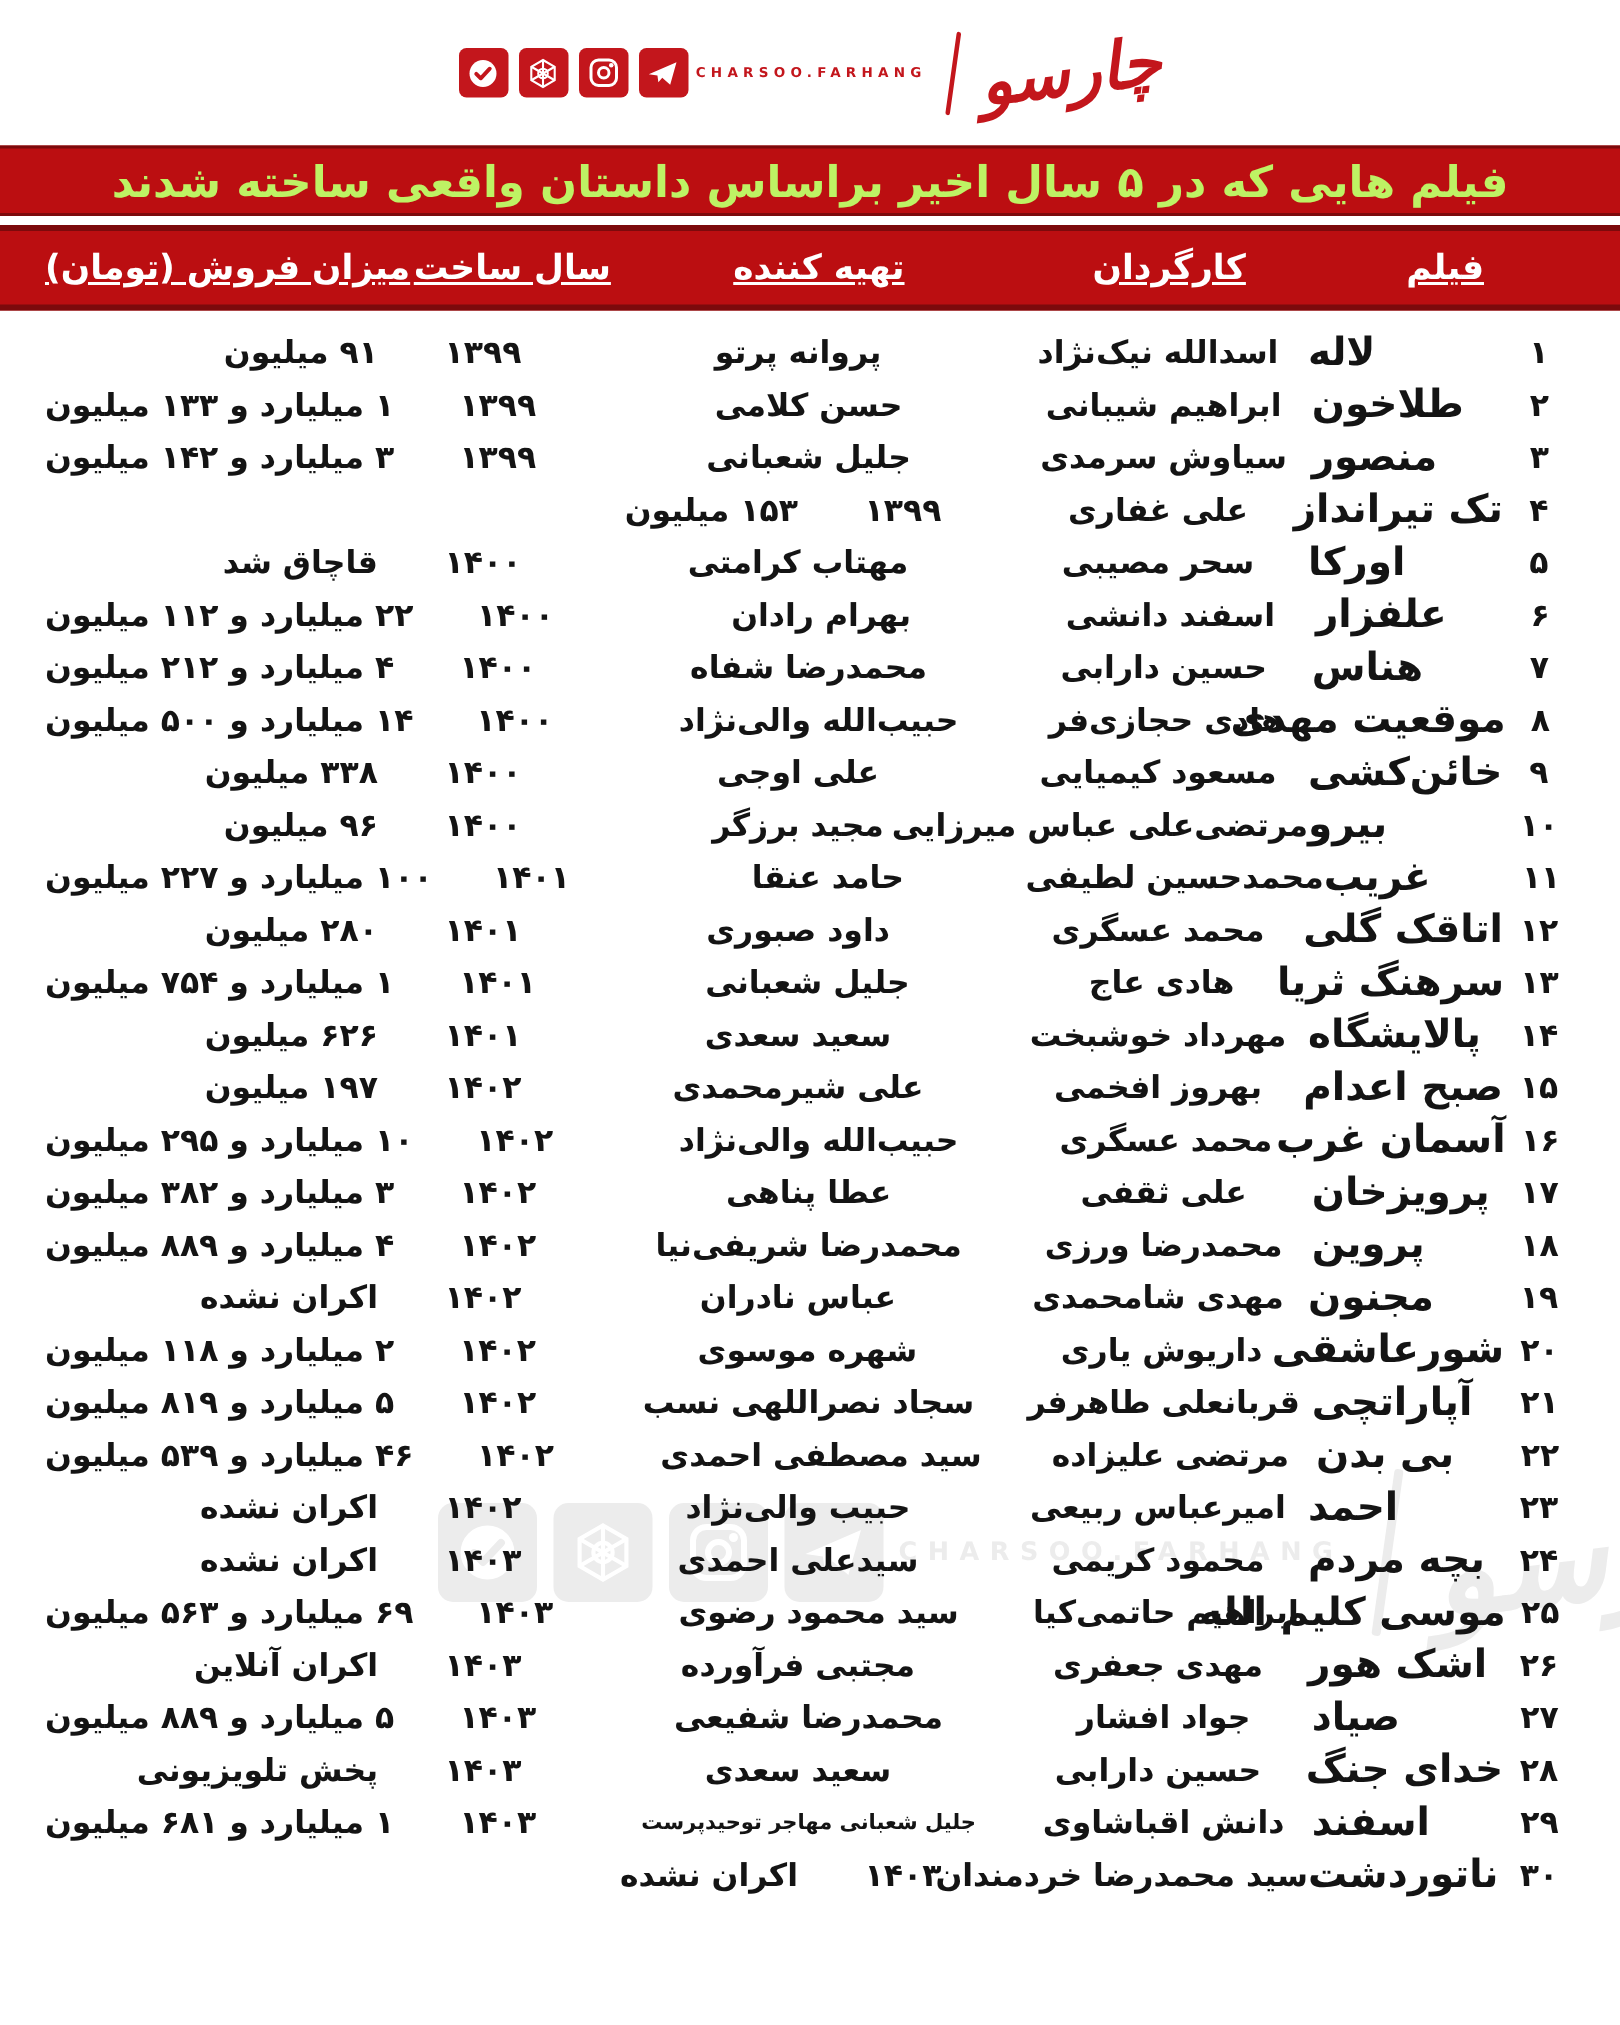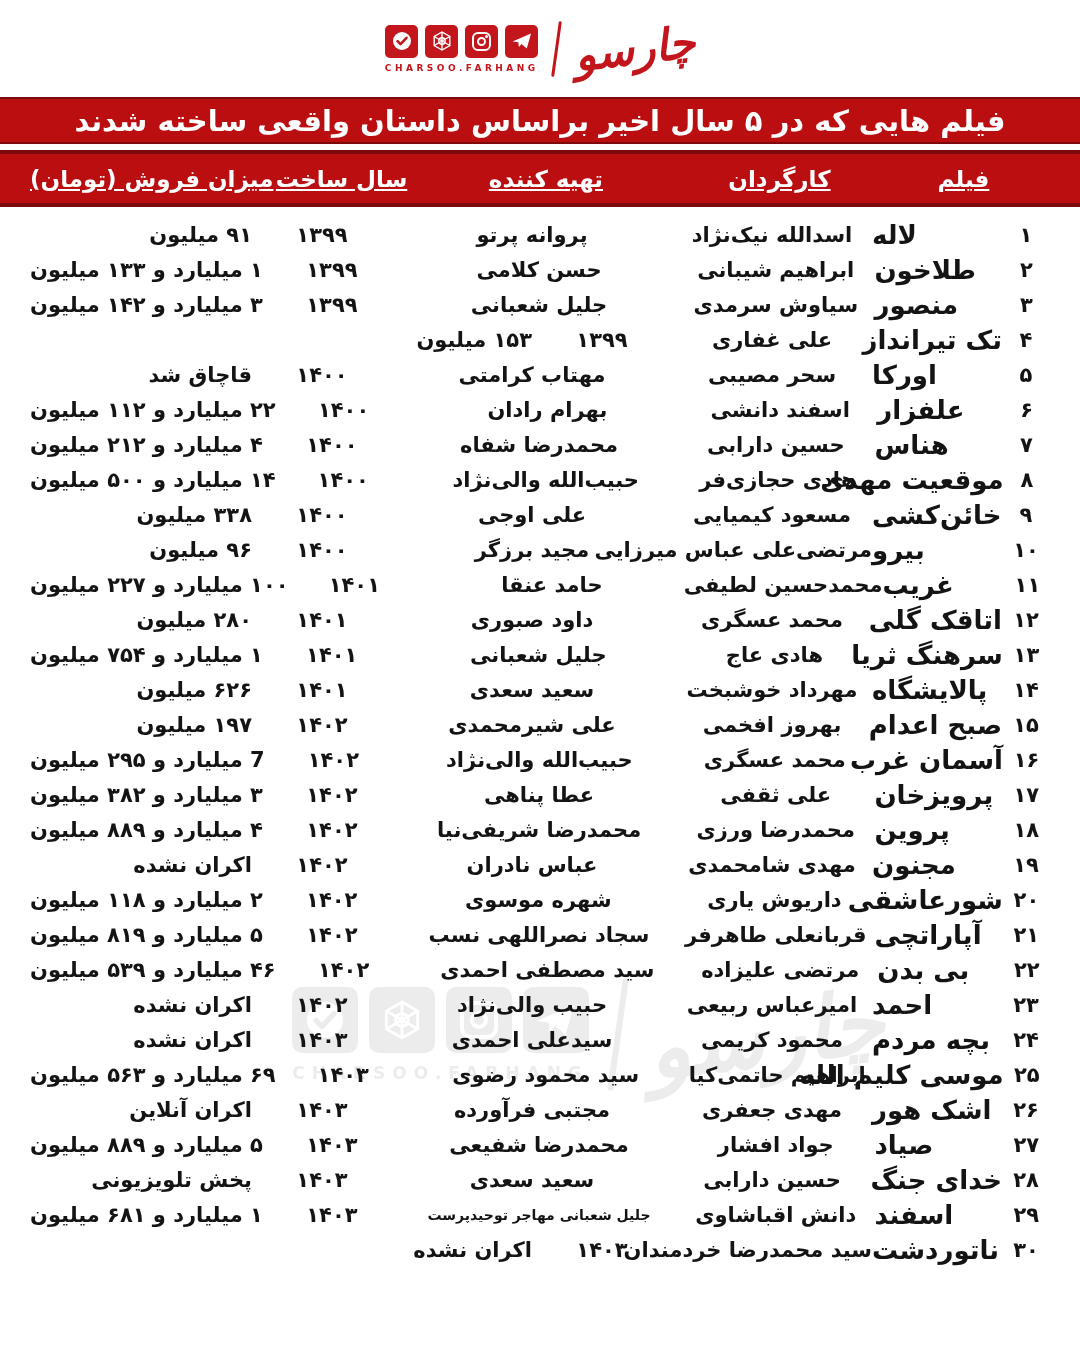--- a/index.html
+++ b/index.html
@@ -9,37 +9,37 @@
     --text-black:#141414;
     --watermark-gray:#ececec;
   }
   *{margin:0;padding:0;box-sizing:border-box;}
   body{background:#fff;font-family:"DejaVu Sans","Liberation Sans",sans-serif;}
   .page{position:relative;width:1080px;height:1350px;margin:0 auto;background:#fff;overflow:hidden;}
 
   
   .brand-header{height:97px;display:flex;align-items:center;justify-content:center;}
   .logo{display:flex;align-items:center;gap:16px;}
-  .logo-icons-col{display:flex;flex-direction:column;align-items:center;gap:5px;}
+  .logo-icons-col{display:flex;align-items:center;gap:5px;}
   .icons-row{display:flex;gap:7px;}
   .icon-sq{width:33px;height:33px;border-radius:5px;background:var(--logo-red);display:flex;align-items:center;justify-content:center;}
   .brand-handle{font-size:9px;font-weight:bold;letter-spacing:3.5px;color:var(--logo-red);}
   .logo-divider{width:3px;height:56px;background:var(--logo-red);transform:rotate(8deg);border-radius:2px;}
   .logo-script{font-size:44px;font-weight:bold;color:var(--logo-red);font-style:italic;transform:rotate(-7deg);line-height:1;}
 
   
   .insta{position:relative;width:19px;height:19px;border:2px solid #fff;border-radius:6px;}
   .insta::before{content:"";position:absolute;inset:3px;border:2px solid #fff;border-radius:50%;}
   .insta::after{content:"";position:absolute;top:1px;right:1px;width:3px;height:3px;background:#fff;border-radius:50%;}
   .wm .insta,.wm .insta::before{border-color:#fff;}
 
   
   .title-bar{height:47px;background:var(--bar-red);border-top:2px solid var(--bar-red-dark);border-bottom:2px solid var(--bar-red-dark);
     display:flex;align-items:center;justify-content:center;}
-  .title-bar span{color:#ffffff;font-size:29px;font-weight:bold;}
+  .title-bar span{color:#bef264;font-size:29px;font-weight:bold;}
 
   .bar-gap{height:6px;background:#fff;}
 
   
   .header-bar{height:57px;background:var(--bar-red);border-top:4px solid var(--bar-red-dark);border-bottom:4px solid var(--bar-red-dark);
     display:flex;align-items:center;padding:0 30px;}
   .header-bar span{color:#fff;font-size:23px;font-weight:bold;white-space:nowrap;text-decoration:underline;}
   .h-film{width:178px;text-align:center;}
   .h-dir{width:200px;text-align:center;}
   .h-prod{width:280px;text-align:center;}
@@ -275,21 +275,21 @@
           <span class="c-prod">علی شیرمحمدی</span>
           <span class="c-year">۱۴۰۲</span>
           <span class="c-sales">۱۹۷ میلیون</span>
         </div>
         <div class="trow">
           <span class="c-num">۱۶</span>
           <span class="c-film">آسمان غرب</span>
           <span class="c-dir">محمد عسگری</span>
           <span class="c-prod">حبیب‌الله والی‌نژاد</span>
           <span class="c-year">۱۴۰۲</span>
-          <span class="c-sales">7 میلیارد و ۲۹۵ میلیون</span>
+          <span class="c-sales">۱۰ میلیارد و ۲۹۵ میلیون</span>
         </div>
         <div class="trow">
           <span class="c-num">۱۷</span>
           <span class="c-film">پرویزخان</span>
           <span class="c-dir">علی ثقفی</span>
           <span class="c-prod">عطا پناهی</span>
           <span class="c-year">۱۴۰۲</span>
           <span class="c-sales">۳ میلیارد و ۳۸۲ میلیون</span>
         </div>
         <div class="trow">

